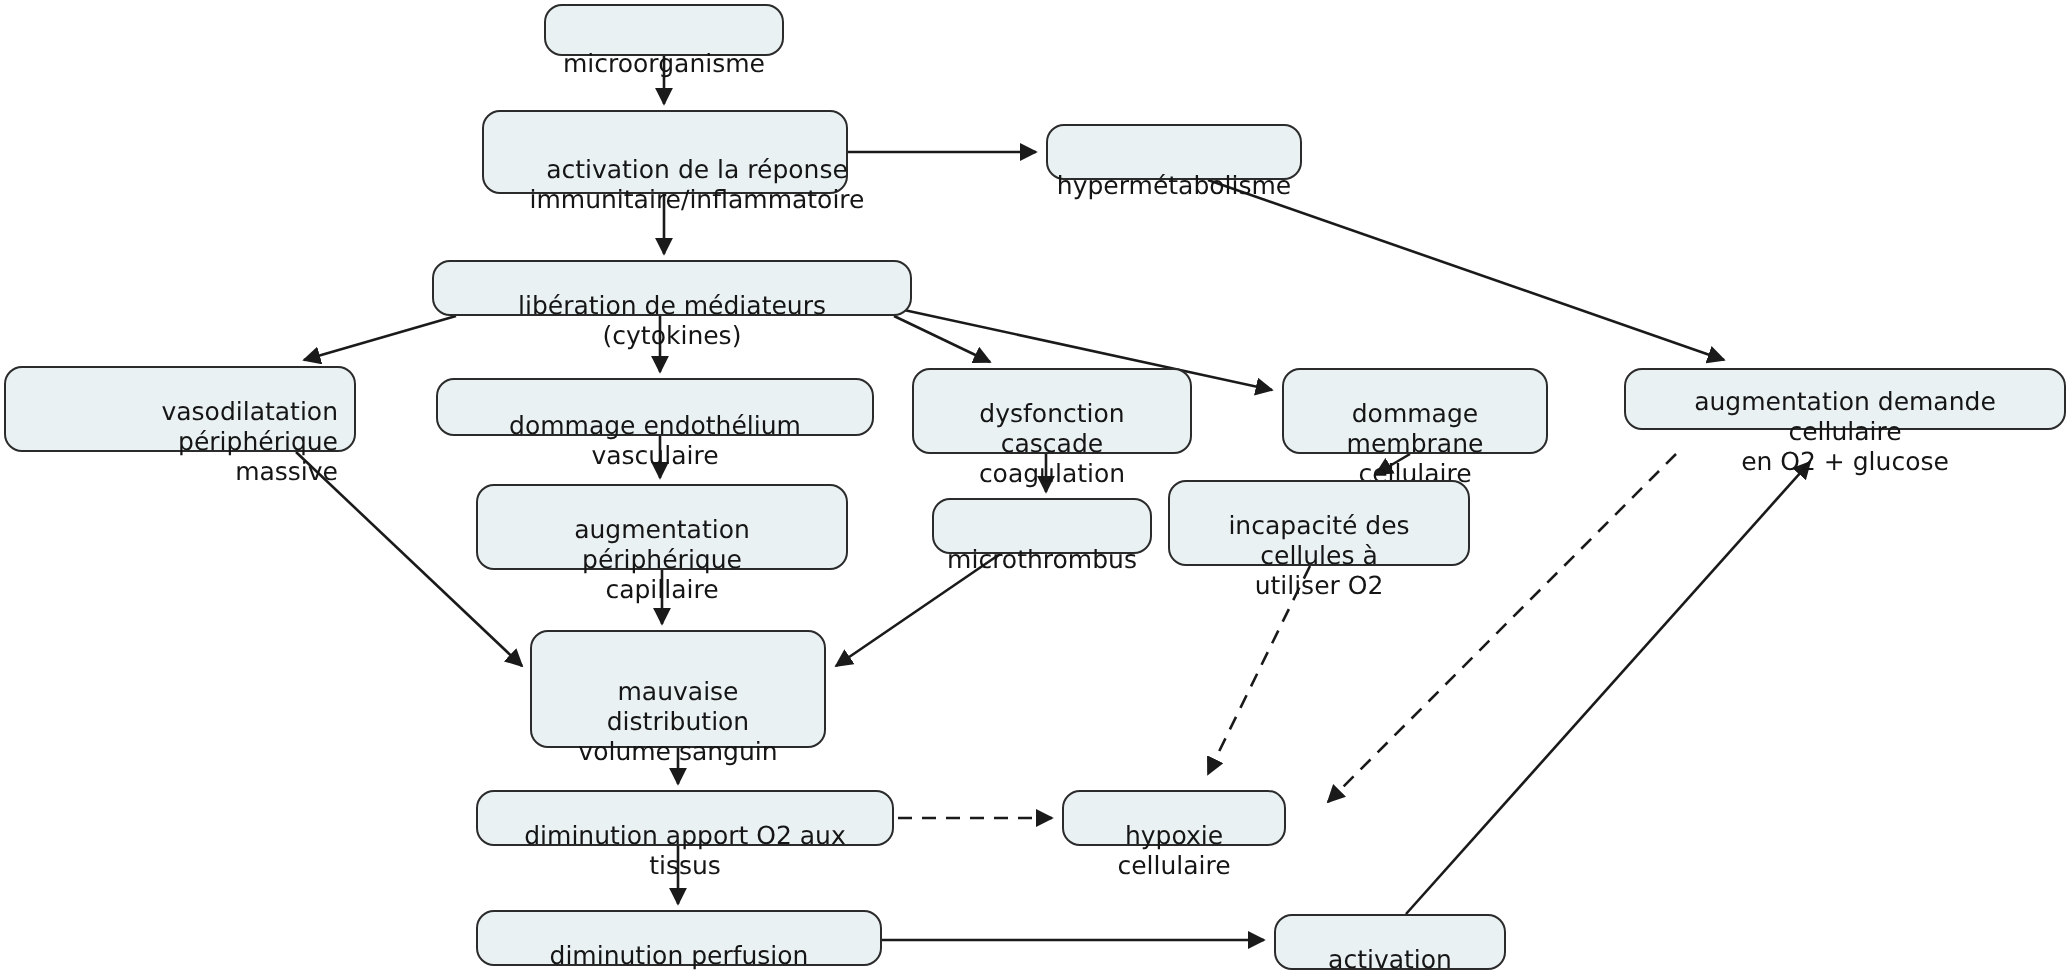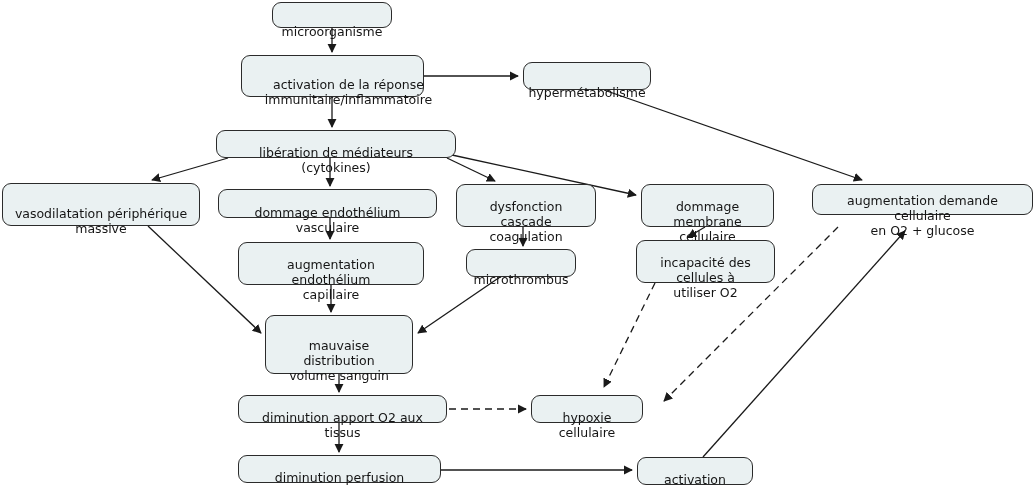--- a/index.html
+++ b/index.html
@@ -81,47 +81,47 @@
       <div class="node" style="left: 241px; top: 55px; width: 183px; height: 42px; background: rgb(234, 241, 242); border-color: rgb(43, 43, 43); color: rgb(21, 21, 21); padding-left: 40px;">
         <span>activation de la réponse
 immunitaire/inflammatoire</span>
       </div>
       <div class="node" style="left: 523px; top: 62px; width: 128px; height: 28px; background: rgb(234, 241, 242); border-color: rgb(43, 43, 43); color: rgb(21, 21, 21);">
         <span>hypermétabolisme</span>
       </div>
       <div class="node" style="left: 216px; top: 130px; width: 240px; height: 28px; background: rgb(234, 241, 242); border-color: rgb(43, 43, 43); color: rgb(21, 21, 21);">
         <span>libération de médiateurs (cytokines)</span>
       </div>
-      <div class="node" style="left: 2px; top: 183px; width: 198px; height: 43px; background: rgb(234, 241, 242); border-color: rgb(43, 43, 43); color: rgb(21, 21, 21);">
+      <div class="node" style="left: 2px; top: 183px; width: 176px; height: 43px; background: rgb(234, 241, 242); border-color: rgb(43, 43, 43); color: rgb(21, 21, 21); text-align: right;">
         <span>vasodilatation périphérique
 massive</span>
       </div>
       <div class="node" style="left: 218px; top: 189px; width: 219px; height: 29px; background: rgb(234, 241, 242); border-color: rgb(43, 43, 43); color: rgb(21, 21, 21); text-align: center;">
         <span>dommage endothélium vasculaire</span>
       </div>
       <div class="node" style="left: 456px; top: 184px; width: 140px; height: 43px; background: rgb(234, 241, 242); border-color: rgb(43, 43, 43); color: rgb(21, 21, 21);">
         <span>dysfonction cascade
 coagulation</span>
       </div>
       <div class="node" style="left: 641px; top: 184px; width: 133px; height: 43px; background: rgb(234, 241, 242); border-color: rgb(43, 43, 43); color: rgb(21, 21, 21);">
         <span>dommage membrane
 cellulaire</span>
       </div>
       <div class="node" style="left: 812px; top: 184px; width: 221px; height: 31px; background: rgb(234, 241, 242); border-color: rgb(43, 43, 43); color: rgb(21, 21, 21);">
         <span>augmentation demande cellulaire
 en O2 + glucose</span>
       </div>
       <div class="node" style="left: 238px; top: 242px; width: 186px; height: 43px; background: rgb(234, 241, 242); border-color: rgb(43, 43, 43); color: rgb(21, 21, 21);">
-        <span>augmentation endothélium
+        <span>augmentation périphérique
 capillaire</span>
       </div>
       <div class="node" style="left: 466px; top: 249px; width: 110px; height: 28px; background: rgb(234, 241, 242); border-color: rgb(43, 43, 43); color: rgb(21, 21, 21);">
         <span>microthrombus</span>
       </div>
-      <div class="node" style="left: 636px; top: 240px; width: 139px; height: 43px; background: rgb(234, 241, 242); border-color: rgb(43, 43, 43); color: rgb(21, 21, 21);">
+      <div class="node" style="left: 584px; top: 240px; width: 151px; height: 43px; background: rgb(234, 241, 242); border-color: rgb(43, 43, 43); color: rgb(21, 21, 21);">
         <span>incapacité des cellules à
 utiliser O2</span>
       </div>
       <div class="node" style="left: 265px; top: 315px; width: 148px; height: 59px; background: rgb(234, 241, 242); border-color: rgb(43, 43, 43); color: rgb(21, 21, 21);">
         <span>mauvaise distribution
 volume sanguin</span>
       </div>
       <div class="node" style="left: 238px; top: 395px; width: 209px; height: 28px; background: rgb(234, 241, 242); border-color: rgb(43, 43, 43); color: rgb(21, 21, 21);">
         <span>diminution apport O2 aux tissus</span>
       </div>

